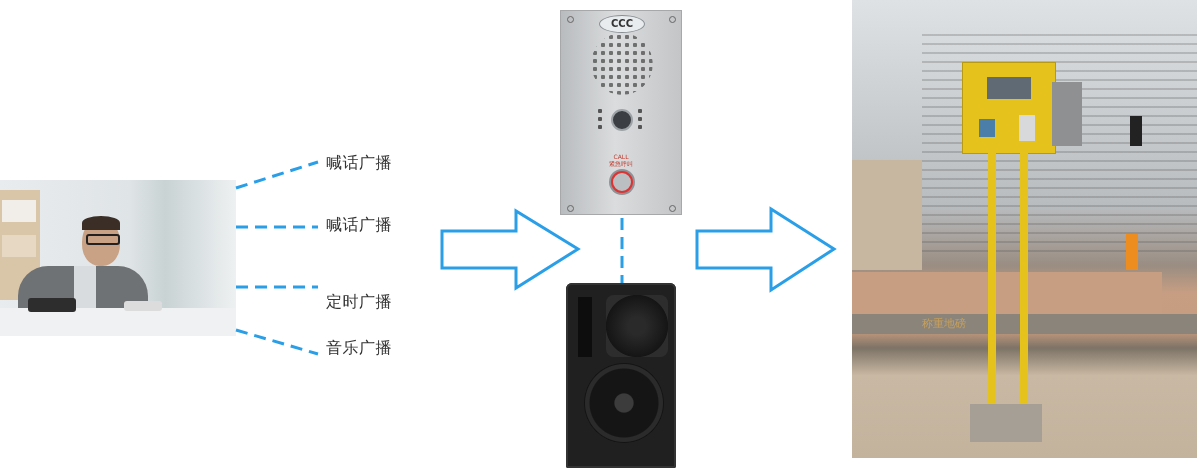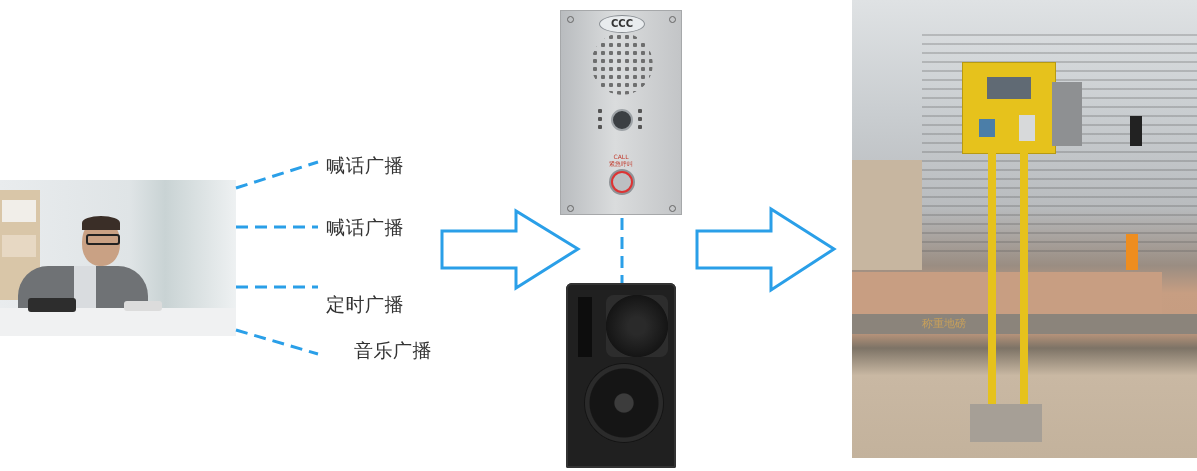--- a/index.html
+++ b/index.html
@@ -1,19 +1,19 @@
 <!DOCTYPE html>
 <html><head>
 <meta charset="utf-8">
 <style>
   html, body { margin:0; padding:0; }
   body { width:1197px; height:471px; background:#ffffff; position:relative; overflow:hidden;
          font-family: "DejaVu Sans", sans-serif; }
   .abs { position:absolute; }
-  .label { position:absolute; font-size:19px; color:#333333; letter-spacing:0.5px; }
+  .label { position:absolute; font-size:16px; color:#333333; letter-spacing:0.5px; }
   svg { position:absolute; left:0; top:0; }
 </style>
 </head>
 <body>
 
 <div class="abs" style="left:0;top:180px;width:236px;height:156px;background:linear-gradient(90deg,#e9ecee 0%,#dfe4e6 55%,#c9d3d4 70%,#eef1f2 100%);overflow:hidden;">
   <div class="abs" style="left:0;top:10px;width:40px;height:110px;background:#d9c6a8;"></div>
   <div class="abs" style="left:2px;top:20px;width:34px;height:22px;background:#f1eee9;"></div>
   <div class="abs" style="left:2px;top:55px;width:34px;height:22px;background:#e7d8c3;"></div>
   <div class="abs" style="left:18px;top:86px;width:130px;height:80px;background:#6f7275;border-radius:30px 30px 0 0;"></div>
@@ -34,21 +34,21 @@
     <line x1="236" y1="330" x2="318" y2="354"></line>
     <line x1="622" y1="218" x2="622" y2="283"></line>
   </g>
   <polygon points="442,231 516,231 516,211 578,249 516,288 516,268 442,268" fill="none" stroke="#2a9fe8" stroke-width="3" stroke-linejoin="miter"></polygon>
   <polygon points="697,231 771,231 771,209 834,249 771,290 771,268 697,268" fill="none" stroke="#2a9fe8" stroke-width="3" stroke-linejoin="miter"></polygon>
 </svg>
 
 <span class="label" style="left:326px;top:153px;">喊话广播</span>
 <span class="label" style="left:326px;top:215px;">喊话广播</span>
 <span class="label" style="left:326px;top:292px;">定时广播</span>
-<span class="label" style="left:326px;top:338px;margin-left:28px;">音乐广播</span>
+<span class="label" style="left:326px;top:338px;">音乐广播</span>
 
 <div class="abs" style="left:560px;top:10px;width:122px;height:205px;background:linear-gradient(90deg,#b9bcbf,#dadcdd 45%,#c3c5c7);border:1px solid #a6a8aa;box-sizing:border-box;">
   <div class="abs" style="left:38px;top:4px;width:44px;height:16px;background:#e9ecee;border-radius:50%;border:1px solid #8a8f94;font-size:10px;text-align:center;line-height:15px;color:#333;font-weight:bold;">CCC</div>
   <div class="abs" style="left:30px;top:22px;width:62px;height:62px;border-radius:50%;background:radial-gradient(circle,#555 2px,transparent 2.5px) 0 0/8px 8px;clip-path:circle(50%);opacity:.8;"></div>
   <div class="abs" style="left:50px;top:98px;width:18px;height:18px;border-radius:50%;background:#3b3f43;border:2px solid #9ea3a7;"></div>
   <div class="abs" style="left:36px;top:96px;width:6px;height:24px;background:radial-gradient(circle,#555 2px,transparent 2.5px) 0 0/6px 8px;"></div>
   <div class="abs" style="left:76px;top:96px;width:6px;height:24px;background:radial-gradient(circle,#555 2px,transparent 2.5px) 0 0/6px 8px;"></div>
   <div class="abs" style="left:0;width:120px;top:142px;font-size:6px;color:#c0392b;text-align:center;">CALL</div>
   <div class="abs" style="left:0;width:120px;top:149px;font-size:6px;color:#c0392b;text-align:center;">紧急呼叫</div>
   <div class="abs" style="left:50px;top:160px;width:18px;height:18px;border-radius:50%;background:#bcbfc2;border:2px solid #d33;box-shadow:0 0 0 2px #8f9397;"></div>

